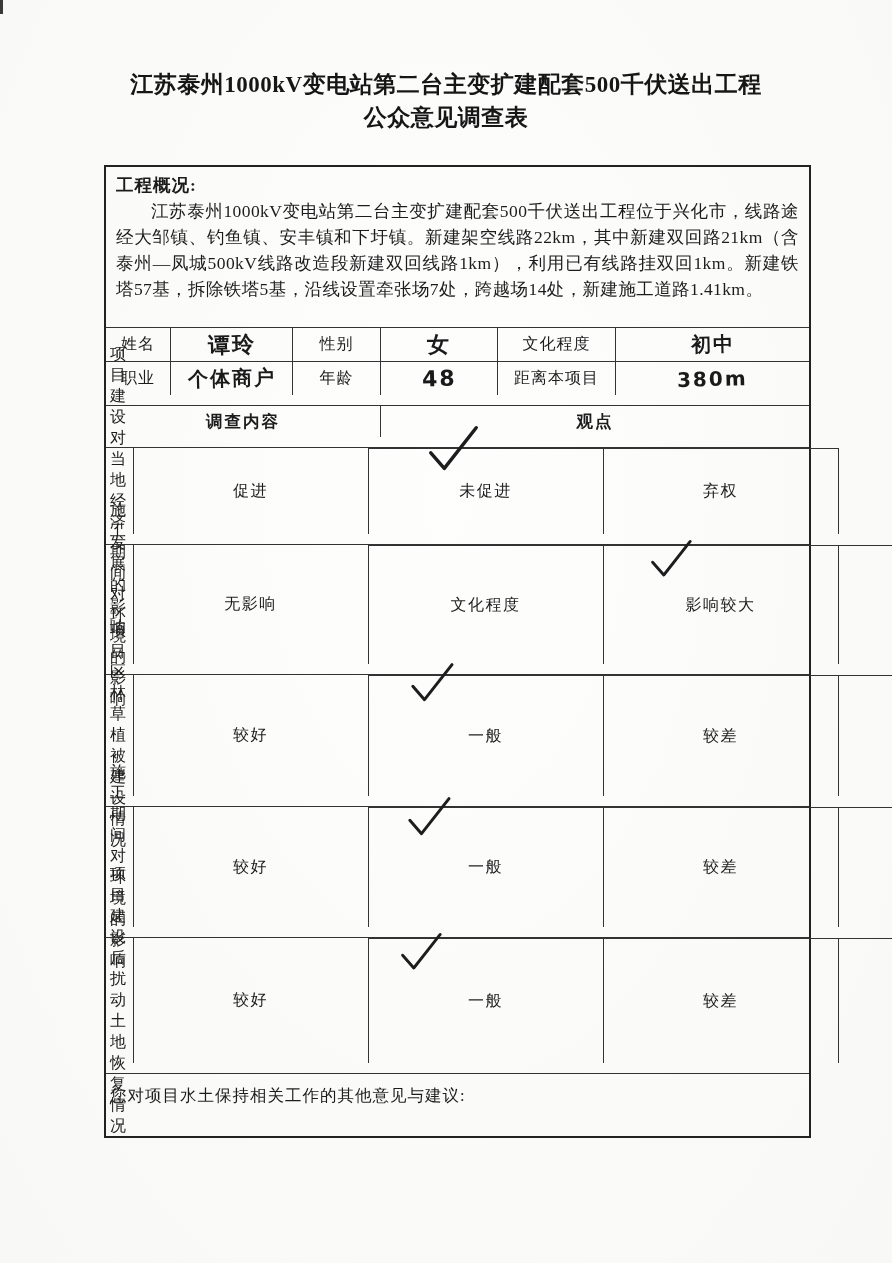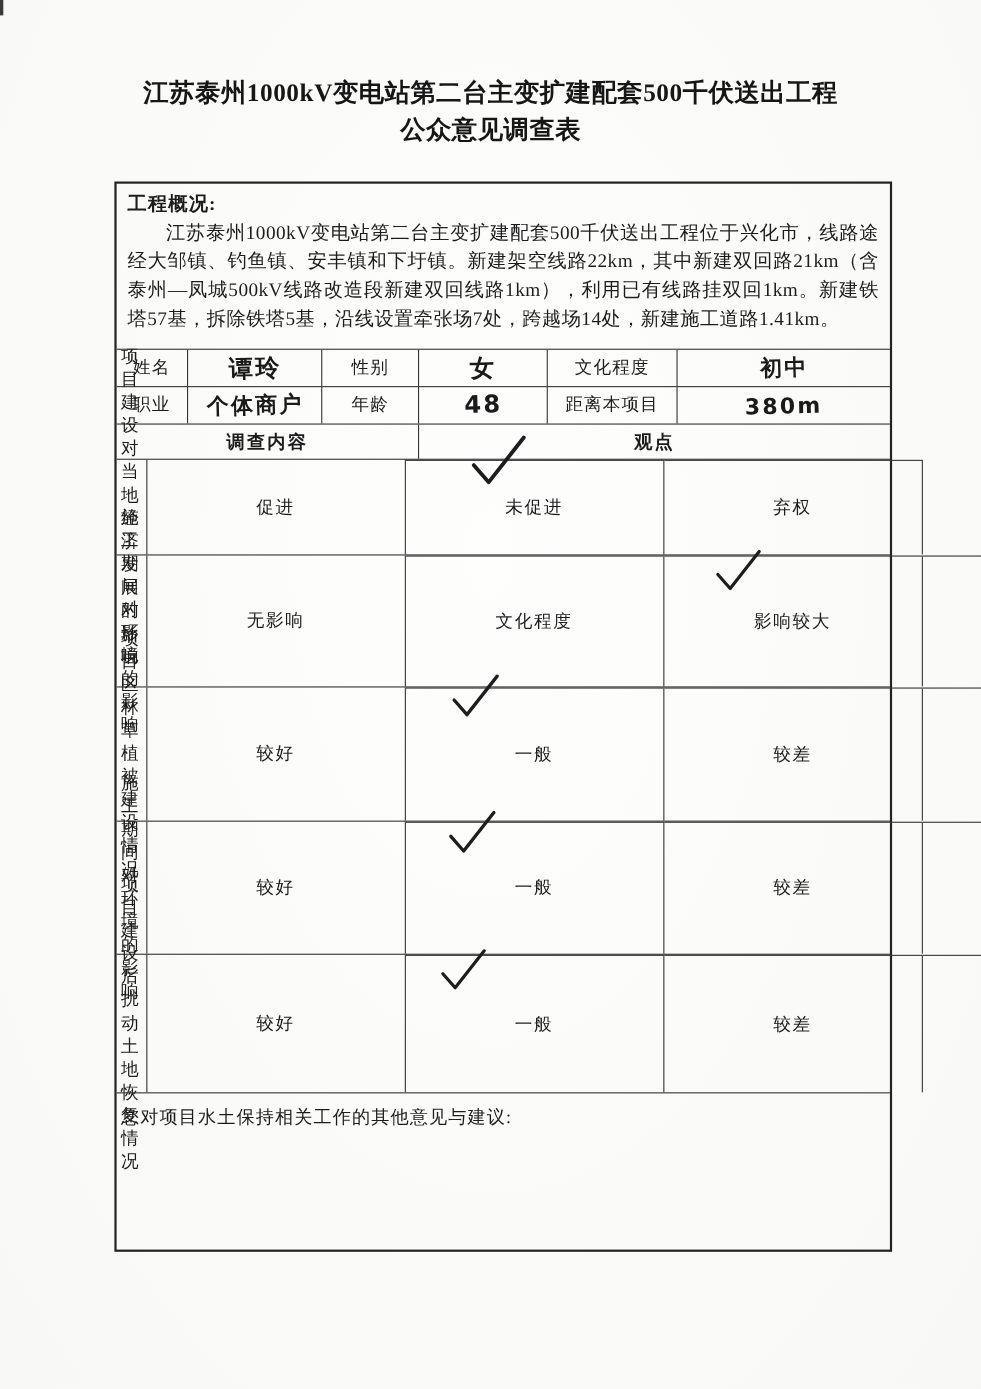--- a/index.html
+++ b/index.html
@@ -16,21 +16,21 @@
       radial-gradient(ellipse at 50% 40%, rgba(255,255,255,0.6), rgba(240,240,238,0.35)),
       #fcfcfb;}
   .corner-mark{position:absolute;left:0;top:0;width:3px;height:14px;background:#3a3a3a;}
 
   .title-block{position:absolute;top:68px;left:0;width:100%;text-align:center;}
   .title-line{font-weight:bold;font-size:23px;line-height:33px;letter-spacing:0.5px;color:#161616;}
 
   .form-table{
     position:absolute;left:104px;top:165px;width:707px;height:973px;
     box-sizing:border-box;border:2px solid #222;
-    display:flex;flex-direction:column;background:transparent;
+    display:flex;flex-direction:column;background:transparent;gap:10px;
   }
   .form-table *{box-sizing:border-box;}
   .bt{border-top:1px solid #333;}
   .bl{border-left:1px solid #333;}
 
   
   .overview{height:150px;padding:5px 10px 0 10px;overflow:hidden;}
   .ov-label{font-weight:bold;font-size:17.5px;line-height:26px;letter-spacing:1px;}
   .ov-text{font-size:17.5px;line-height:26px;text-indent:2em;letter-spacing:0.4px;text-align:justify;}
 

